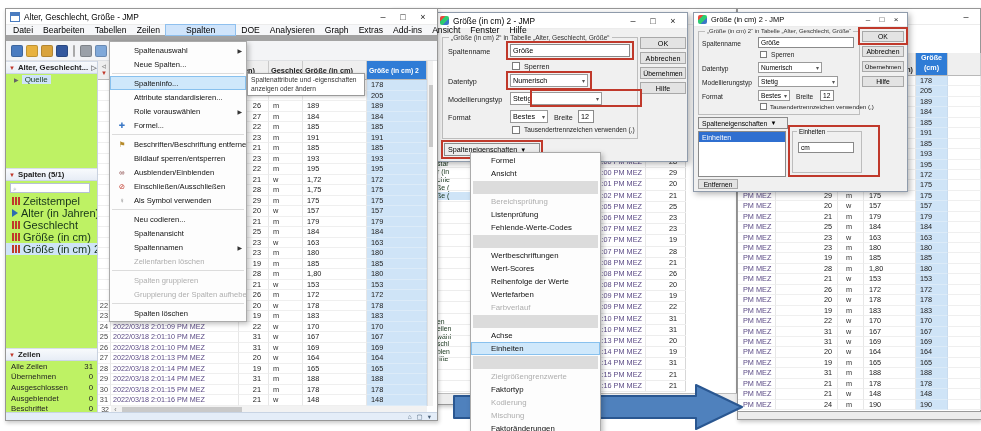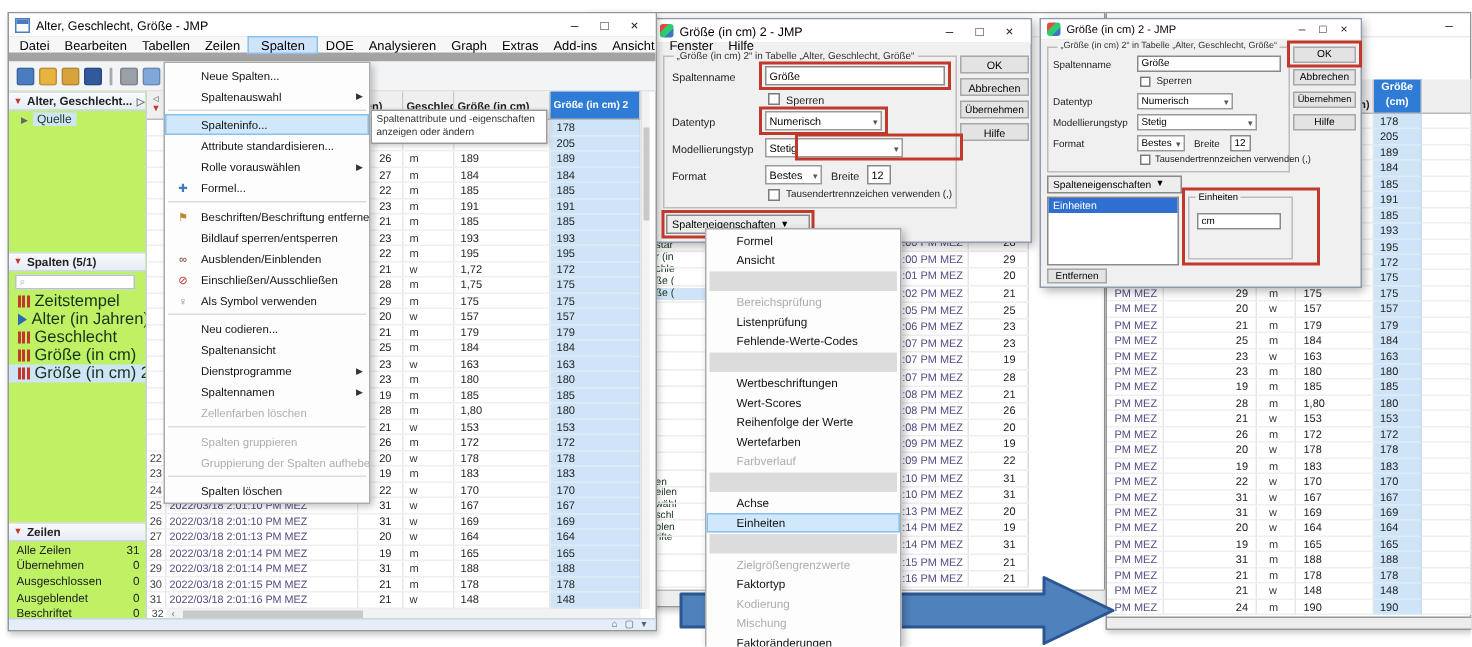--- a/index.html
+++ b/index.html
@@ -6,21 +6,21 @@
 html,body{width:981px;height:431px;background:#fff;font-family:"Liberation Sans",sans-serif;position:relative;overflow:hidden}
 .abs{position:absolute}
 .win{position:absolute;background:#fff;border:1px solid #979797;box-shadow:1px 2px 4px rgba(0,0,0,.22)}
 .tb{height:16px;display:flex;align-items:center;gap:4px;padding:0 4px;background:#fff;border-bottom:1px solid #ececec;font-size:8.3px;white-space:nowrap}
 .appic{width:10px;height:10px;flex:none;border:1px solid #4a7cc0;background:linear-gradient(#4a7cc0 0 3px,#fff 3px)}
 .dlgic{width:9px;height:9px;flex:none;border-radius:2px;background:linear-gradient(135deg,#e74c3c 0 33%,#2ecc71 33% 66%,#3b78c6 66%)}
 .wc{margin-left:auto;display:flex}
 .wc span{width:20px;text-align:center;font-size:9px;line-height:14px;color:#222}
 .mbar{display:flex;align-items:center;height:16px;background:#f6f7f9;border-bottom:6px solid #a3a3a3;font-size:8.6px;padding:0 2px;white-space:nowrap}
 .mbar .mi2{padding:1px 5px}
-.mbar .act{background:#cfe4fb;border:1px solid #8fc0ee;padding:0 8px}
+.mbar .act{background:#cfe4fb;border:1px solid #8fc0ee;padding:0 20px}
 .tbr{display:flex;align-items:center;height:20px;background:#f3f4f6;border-bottom:1px solid #dfe1e4;padding:0 5px;gap:3px}
 .tic{width:12px;height:12px;border-radius:2px;border:1px solid rgba(0,0,0,.18)}
 .tspv{width:1px;height:12px;background:#cfcfcf;margin:0 2px}
 .sb{position:absolute;left:0;top:52px;width:92px;bottom:8px;background:#bef264;border-right:1px solid #c9d2e0;overflow:hidden;font-size:8px}
 .ph{height:13px;display:flex;align-items:center;gap:3px;padding:0 3px;background:linear-gradient(#f8fafc,#e7edf6);border-top:1px solid #d7deea;border-bottom:1px solid #ccd6e6;font-weight:bold;color:#222;font-size:7.8px;white-space:nowrap}
 .rtri{color:var(--red);font-size:6px}
 .chev{margin-left:auto;color:#777;font-size:7px}
 .srow{display:flex;align-items:center;gap:3px;padding:1px 4px 1px 8px;font-size:8px;color:#1a3d1f}
 .srow .hl{background:var(--selcell);padding:0 3px}
 .sbox{margin:2px 4px;width:80px;height:10px;background:#fff;border:1px solid #b7c2d4;font-size:7px;color:#9aa;padding-left:2px;line-height:9px}
@@ -1170,28 +1170,28 @@
   <div class="status">
 
   <span data-ic="home-icon">⌂</span>
       <span data-ic="window-icon">▢</span>
       <span data-ic="dropdown-icon">▾</span>
     </div>
   <div class="menu" style="left:103px;top:32px;width:138px">
 
       <div class="mi">
         <span class="ic"></span>
-        <span>Neue Spalten...</span>
-        <span class="arr"></span>
-      </div>
-
-      <div class="mi">
-        <span class="ic"></span>
         <span>Spaltenauswahl</span>
         <span class="arr">▶</span>
+      </div>
+
+      <div class="mi">
+        <span class="ic"></span>
+        <span>Neue Spalten...</span>
+        <span class="arr"></span>
       </div>
 
 
       <div class="mi sep">
         <span class="ic"></span>
         <span></span>
         <span class="arr"></span>
       </div>
 
       <div class="mi sel">
@@ -1265,25 +1265,20 @@
         <span>Neu codieren...</span>
         <span class="arr"></span>
       </div>
 
       <div class="mi">
         <span class="ic"></span>
         <span>Spaltenansicht</span>
         <span class="arr"></span>
       </div>
 
-      <div class="mi">
-        <span class="ic"></span>
-        <span>Dienstprogramme</span>
-        <span class="arr">▶</span>
-      </div>
 
       <div class="mi">
         <span class="ic"></span>
         <span>Spaltennamen</span>
         <span class="arr">▶</span>
       </div>
 
       <div class="mi dis">
         <span class="ic"></span>
         <span>Zellenfarben löschen</span>

